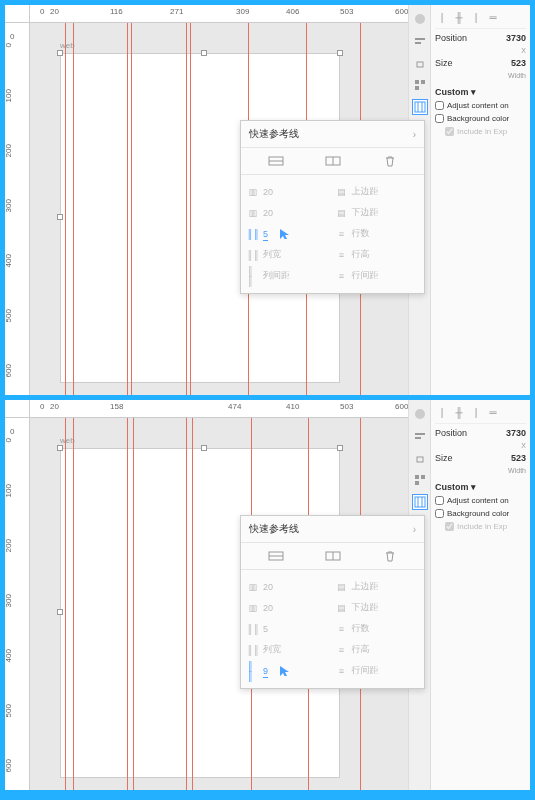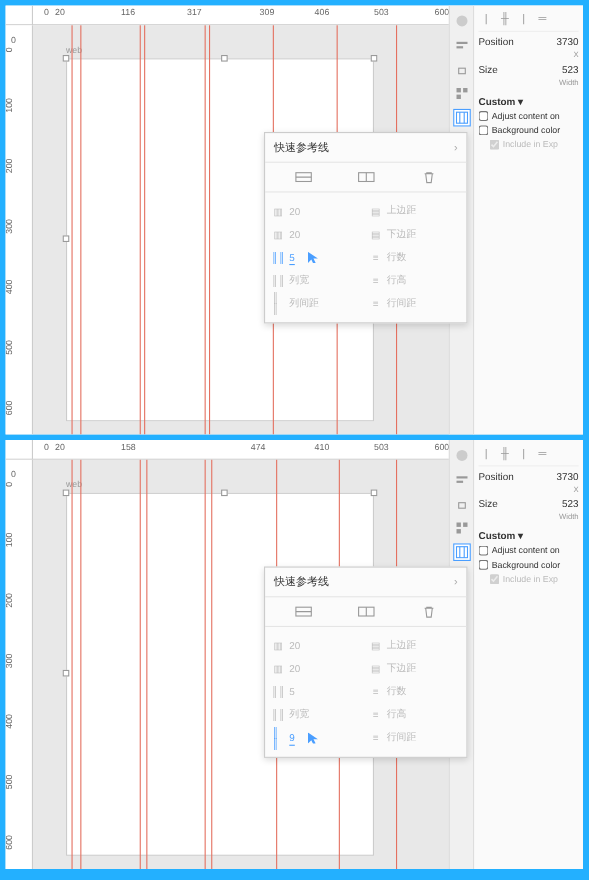--- a/index.html
+++ b/index.html
@@ -16,21 +16,21 @@
 .artboard-label { position: absolute; top: 18px; left: 30px; font-size: 8px; color: #999; }
 .corner-box { position: absolute; top: 0; left: 0; width: 25px; height: 18px; background: #fff; border-right: 1px solid #ccc; border-bottom: 1px solid #ccc; }
 .origin { position: absolute; top: 27px; left: 5px; font-size: 8px; color: #666; }
 .guide-v { position: absolute; top: 0; bottom: 0; width: 1px; background: #e47060; }
 .handle { position: absolute; width: 6px; height: 6px; background: #fff; border: 1px solid #999; }
 .panel-right { position: absolute; top: 0; right: 0; bottom: 0; width: 100px; background: #fafafa; border-left: 1px solid #ddd; padding: 5px 4px; }
 .icon-col { position: absolute; top: 0; right: 100px; bottom: 0; width: 22px; background: #f0f0f0; border-left: 1px solid #ddd; }
 .icon-col .ibtn { width: 16px; height: 16px; margin: 6px auto; display: flex; align-items: center; justify-content: center; color: #999; cursor: pointer; }
 .icon-col .ibtn.active { color: #4a9eff; border: 1px solid #4a9eff; background: #fff; }
 .prow { display: flex; justify-content: space-between; font-size: 9px; margin: 4px 0; align-items: flex-end; }
-.prow .val { font-weight: 400; }
+.prow .val { font-weight: 700; }
 .sub { font-size: 7px; color: #999; text-align: right; }
 .chk { display: flex; align-items: center; gap: 3px; font-size: 8px; margin: 4px 0; }
 .chk input { width: 9px; height: 9px; }
 .popup { position: absolute; top: 115px; left: 235px; width: 185px; background: #fbfbfb; border: 1px solid #ccc; box-shadow: 0 2px 6px rgba(0,0,0,0.15); }
 .popup-hdr { display: flex; justify-content: space-between; align-items: center; padding: 6px 8px; border-bottom: 1px solid #e5e5e5; font-size: 10px; }
 .popup-tools { display: flex; justify-content: space-around; padding: 6px; border-bottom: 1px solid #e5e5e5; }
 .tool-ic { width: 20px; height: 14px; display: flex; align-items: center; justify-content: center; color: #888; cursor: pointer; }
 .popup-body { padding: 4px 6px; }
 .frow { display: flex; gap: 6px; margin: 5px 0; align-items: center; }
 .fcell { display: flex; align-items: center; gap: 4px; flex: 1; font-size: 9px; color: #bbb; }
@@ -46,21 +46,21 @@
 </head>
 <body>
 
 <div class="frame">
   <div class="corner-box"></div>
   <div class="ruler-h">
       <div class="ticks" id="rh1">
         <span class="tick" style="left: 10px;">0</span>
         <span class="tick" style="left: 20px;">20</span>
         <span class="tick" style="left: 80px;">116</span>
-        <span class="tick" style="left: 140px;">317</span>
+        <span class="tick" style="left: 140px;">271</span>
         <span class="tick" style="left: 206px;">309</span>
         <span class="tick" style="left: 256px;">406</span>
         <span class="tick" style="left: 310px;">503</span>
         <span class="tick" style="left: 365px;">600</span>
       </div>
     </div>
   <div class="ruler-v">
       <div id="rv1">
         <span class="vtick" style="top: 20px;">0</span>
         <span class="vtick" style="top: 75px;">100</span>

